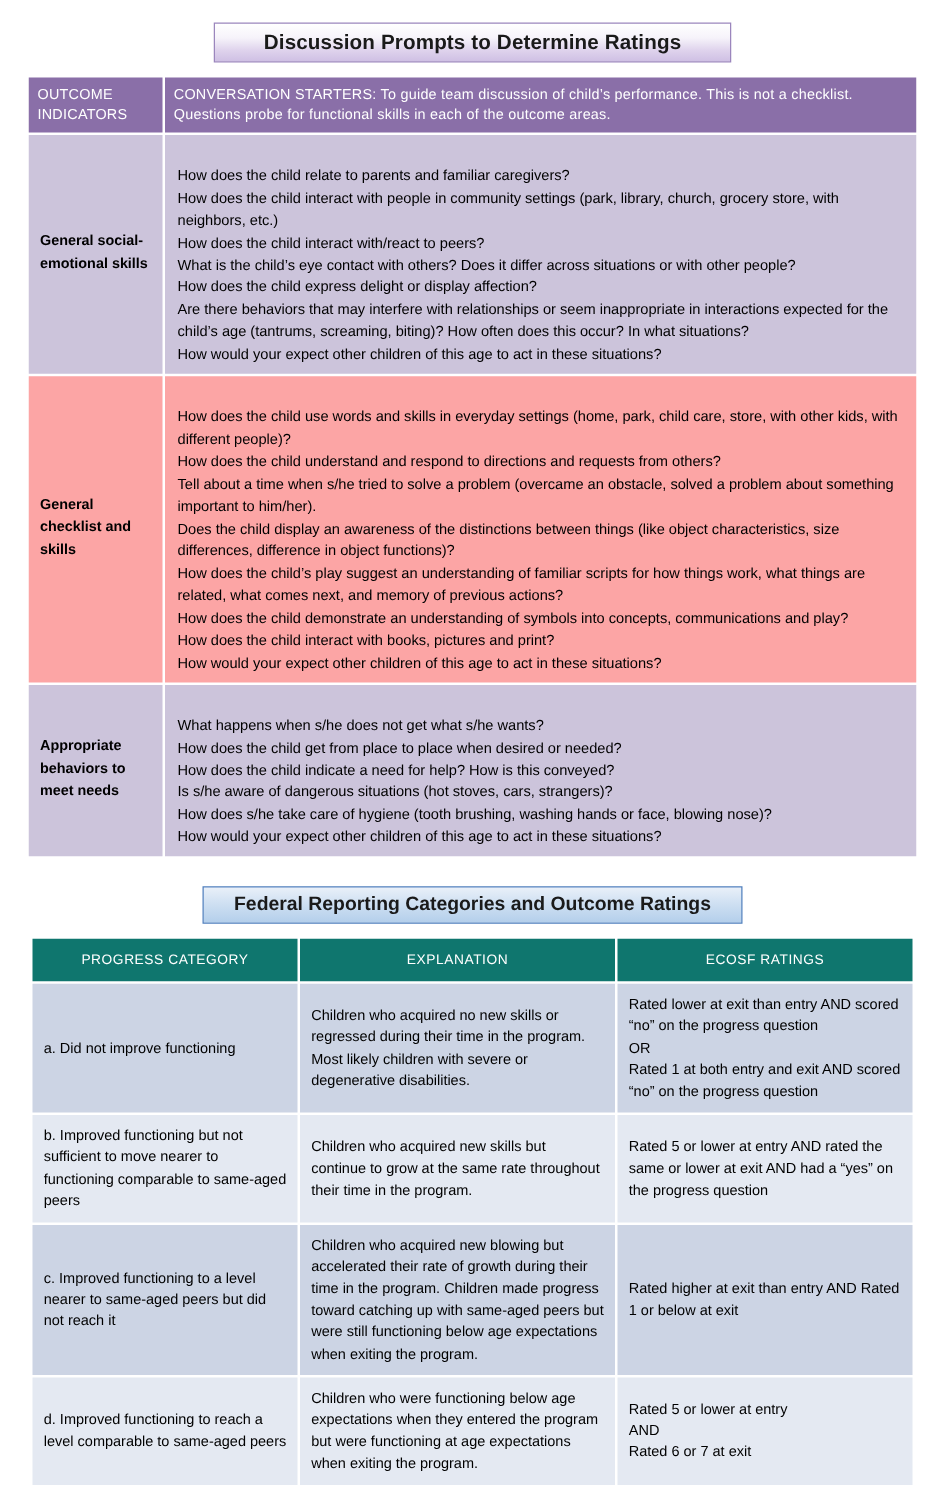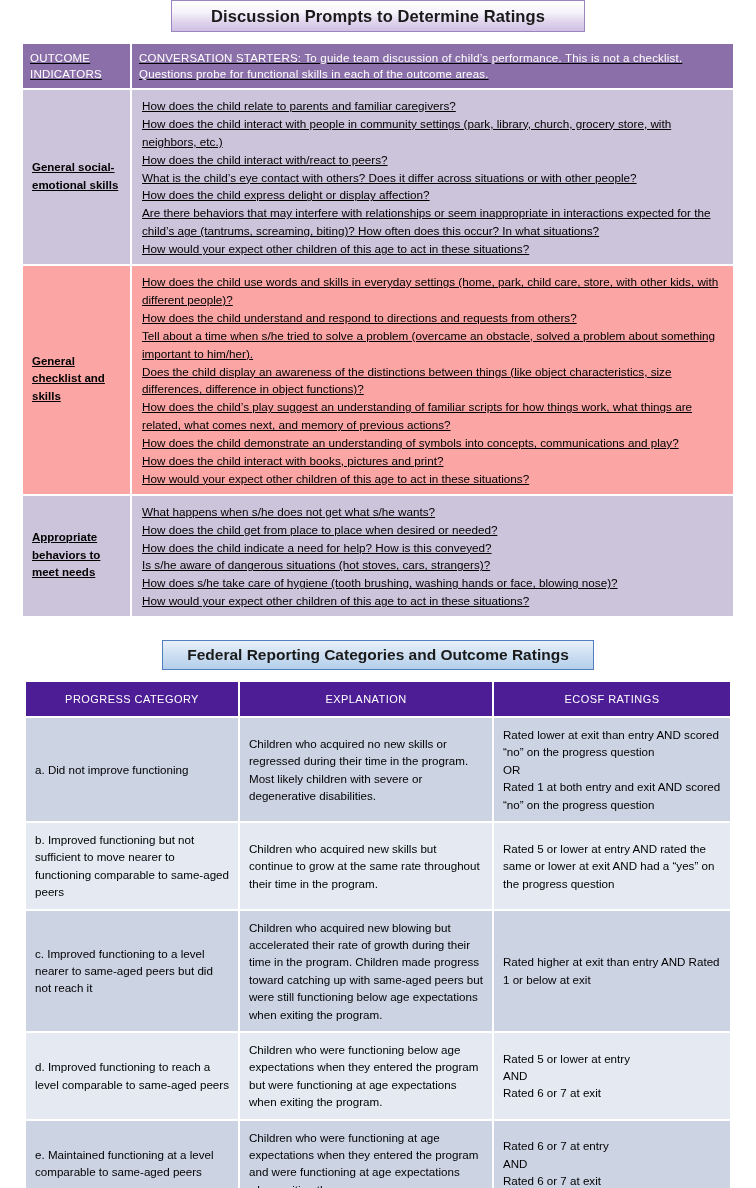--- a/index.html
+++ b/index.html
@@ -24,20 +24,21 @@
 
   .title-bar-wrap {
     display: flex;
     justify-content: center;
     align-items: center;
   }
 
   .title-purple {
     width: 414px;
     height: 32px;
+    margin-top: 18px;
     box-sizing: border-box;
     background: linear-gradient(to bottom, #ffffff 0%, #f6f3fa 38%, #ded2ec 72%, #cfc0e4 100%);
     border: 1px solid #9b86bd;
     display: flex;
     align-items: center;
     justify-content: center;
     font-size: 16.5px;
     font-weight: bold;
     letter-spacing: 0.1px;
     color: #1a1a1a;
@@ -47,21 +48,20 @@
     border-collapse: separate;
     border-spacing: 2px;
     table-layout: fixed;
     margin: 0 auto;
   }
 
   
   #t1 {
     width: 712px;
     margin-top: 10px;
-    text-decoration: underline;
   }
   #t1 td, #t1 th {
     vertical-align: middle;
     padding: 5px 7px 6px 7px;
     box-sizing: border-box;
   }
   #t1 th {
     background: #8a6fa8;
     color: #ffffff;
     font-size: 11.5px;
@@ -76,21 +76,21 @@
   #t1 td.c1 {
     font-size: 11.5px;
     font-weight: bold;
     line-height: 1.55;
     padding-left: 9px;
   }
   #t1 td.c2 {
     font-size: 11.7px;
     line-height: 1.53;
     vertical-align: top;
-    padding-top: 7px;
+    padding-top: 24px;
     padding-left: 10px;
   }
   .row-a td { background: #ccc4db; }
   .row-b td { background: #fca5a5; }
 
   
   .title-blue {
     width: 432px;
     height: 30px;
     margin-top: 22px;
@@ -103,21 +103,21 @@
     font-size: 15.5px;
     font-weight: bold;
     color: #1a1a1a;
   }
 
   #t2 {
     width: 700px;
     margin-top: 10px;
   }
   #t2 th {
-    background: #4c1d95;
+    background: #0f766e;
     color: #ffffff;
     font-size: 11px;
     font-weight: normal;
     letter-spacing: 0.45px;
     text-align: center;
     height: 32px;
     vertical-align: middle;
   }
   #t2 td {
     vertical-align: middle;

